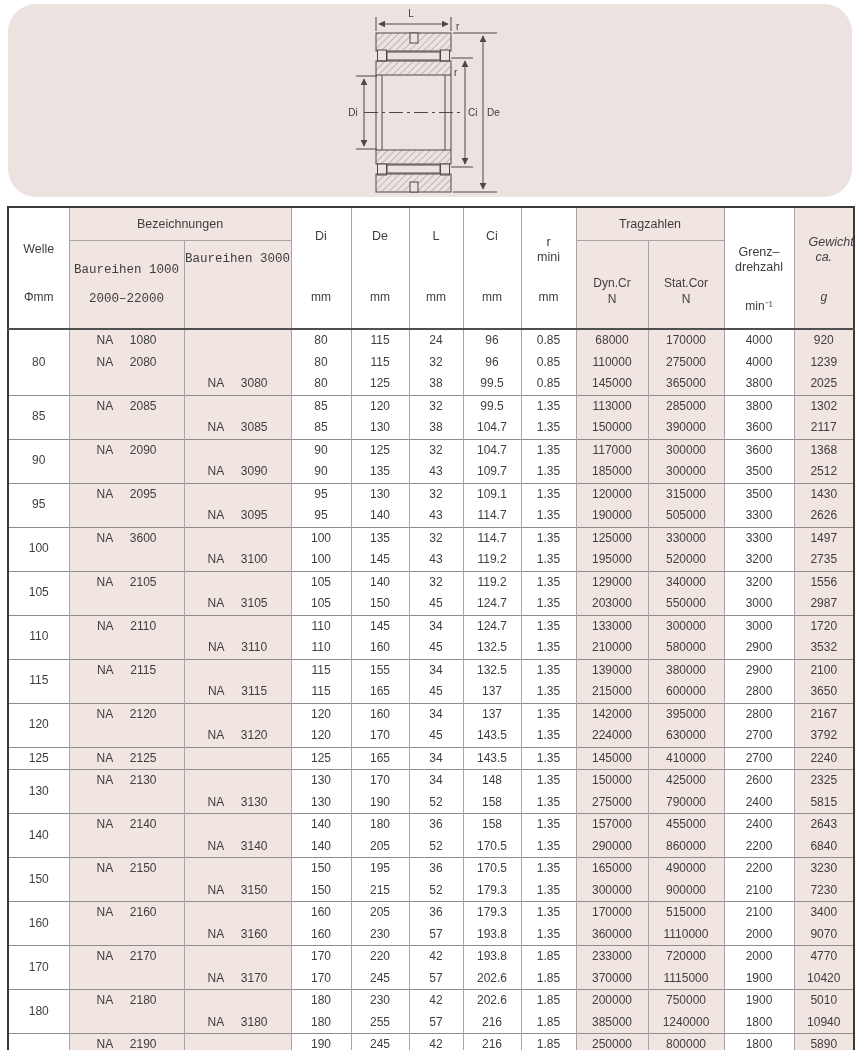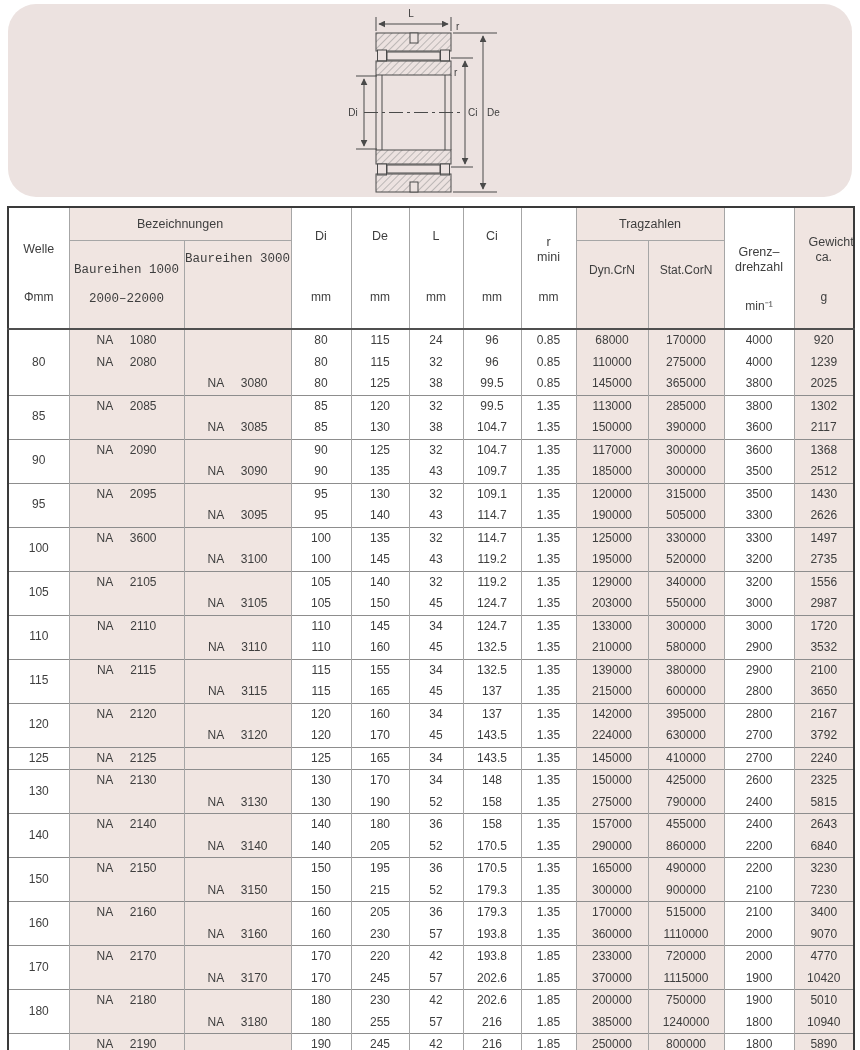--- a/index.html
+++ b/index.html
@@ -26,21 +26,21 @@
   thead tr.h1{height:28px;}
   thead tr.h2{height:75px;}
   .tint{background:var(--tint);}
 
   .vfill{display:flex;flex-direction:column;justify-content:space-between;height:100px;}
   .pad-std{padding:11px 0 14px;}
   .pad-welle{padding:24px 0 14px;}
   .topblock{line-height:15px;}
   .b1000{display:flex;flex-direction:column;justify-content:flex-start;padding-top:8px;line-height:29px;height:73px;font-family:Liberation Mono, monospace;}
   .b3000{display:flex;justify-content:center;height:73px;padding-top:4px;font-family:Liberation Mono, monospace;}
-  .sub2{display:flex;flex-direction:row;justify-content:center;height:73px;padding-top:14px;line-height:16px;font-size:12px;}
+  .sub2{display:flex;flex-direction:column;justify-content:center;height:73px;padding-top:14px;line-height:16px;font-size:12px;}
 
   tbody td{font-size:12px;height:21.5px;line-height:21.5px;border-top:none;border-bottom:none;white-space:nowrap;}
   tbody tr.group-start td{border-top:1px solid var(--groupline);}
   td.c-desig{word-spacing:14px;}
   td.c-welle{font-size:12px;}
   .unit{font-size:12px;}
 </style>
 </head>
 <body>
 
@@ -152,21 +152,21 @@
       <th colspan="2" class="tint">Tragzahlen</th>
       <th rowspan="2">
         <div class="vfill" style="padding:17px 0 14px;margin-top:20px;">
           <span class="topblock">
             <span>Grenz–</span><br><span>drehzahl</span>
           </span>
           <span class="unit">min⁻¹</span>
         </div>
       </th>
       <th rowspan="2" class="tint">
-        <div class="vfill" style="padding:17px 14px 14px;">
+        <div class="vfill" style="padding:17px 14px 14px;font-style:italic;">
           <span class="topblock">
             <span>Gewicht</span><br><span>ca.</span>
           </span>
           <span class="unit">g</span>
         </div>
       </th>
     </tr>
     <tr class="h2">
       <th class="tint">
         <div class="b1000">

